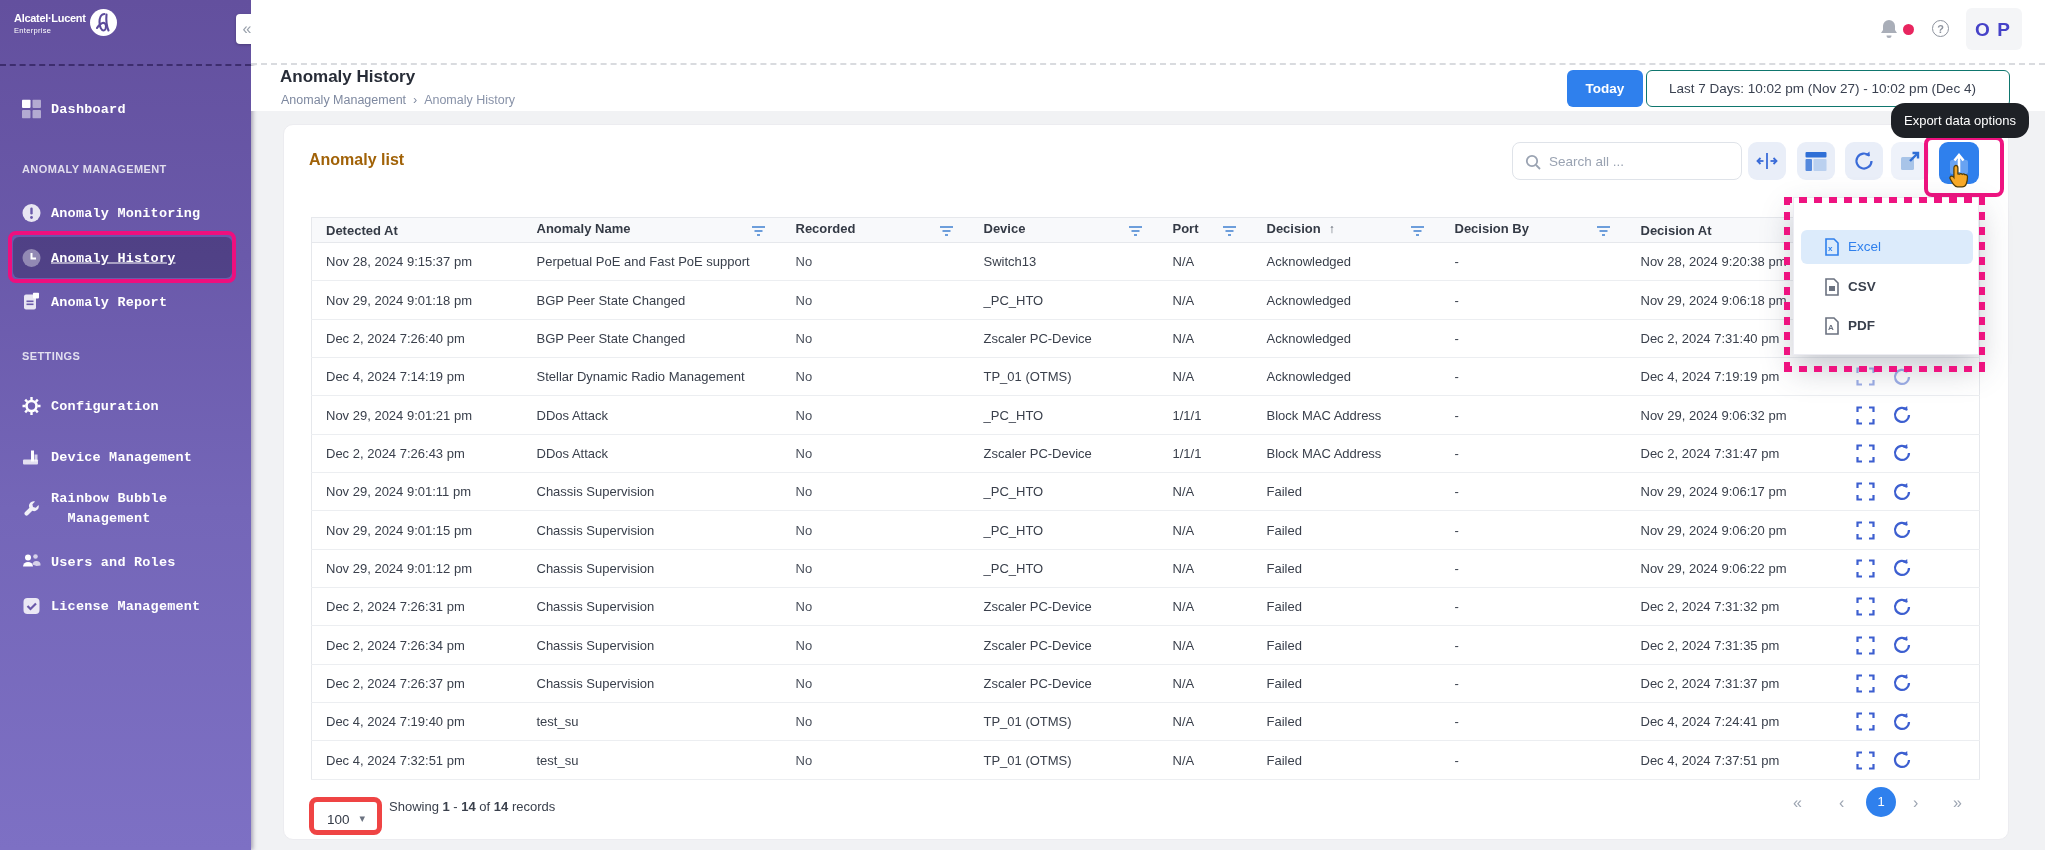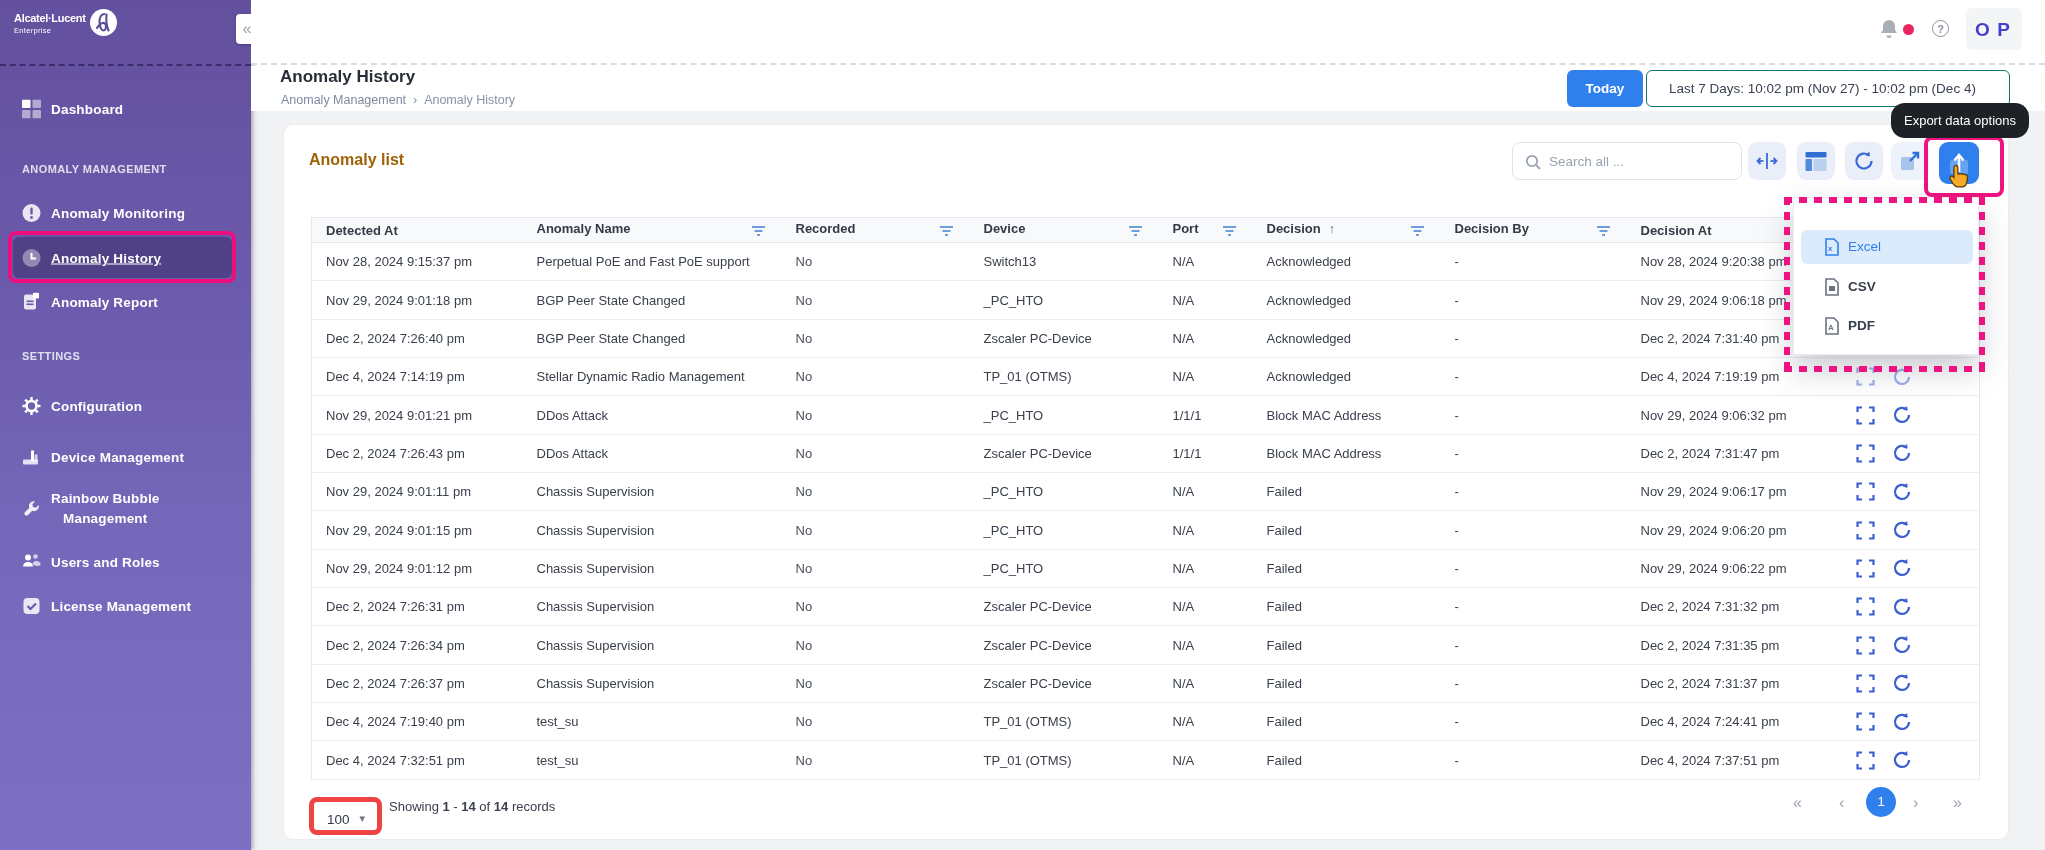--- a/index.html
+++ b/index.html
@@ -8,21 +8,21 @@
 #page{position:absolute;left:0;top:0;width:2045px;height:850px;padding-left:11px;}
 .abs{position:absolute;}
 
 
 #sidebar{left:0;top:0;width:251px;height:850px;background:linear-gradient(180deg,#63509e 0%,#6a59aa 30%,#7466b8 60%,#7d70c4 100%);box-shadow:2px 0 4px rgba(40,30,70,.35);}
 #sidebar .sep{position:absolute;left:0;top:64px;width:100%;border-top:2px dashed rgba(30,15,70,.55);}
 .logo{position:absolute;left:14px;top:12px;color:#fff;}
 .logo .l1{font-size:11px;font-weight:bold;letter-spacing:-.3px;}
 .logo .l2{font-size:7.5px;margin-top:2px;letter-spacing:.3px;}
 .logocirc{position:absolute;left:90px;top:9px;width:27px;height:27px;border-radius:50%;background:#fff;}
-.navitem{position:absolute;left:0;width:251px;height:28px;color:#fff;}
+.navitem{position:absolute;left:0;width:251px;height:28px;color:#fff;font-family:Liberation Mono, monospace;}
 .navitem .ic{position:absolute;left:22px;top:50%;transform:translateY(-50%);width:19px;height:19px;}
 .navitem .tx{position:absolute;left:51px;top:50%;transform:translateY(-50%);font-size:13.5px;font-weight:bold;letter-spacing:.2px;white-space:nowrap;}
 .sechead{position:absolute;left:22px;color:rgba(255,255,255,.8);font-size:11px;font-weight:bold;letter-spacing:.4px;}
 #hl-bg{left:13px;top:237px;width:219px;height:41px;background:rgba(25,15,60,.32);border-radius:6px;}
 #hl-border{left:8px;top:231px;width:228px;height:52px;border:4.5px solid #ee0f7e;border-radius:8px;}
 #collapse{left:236px;top:14px;width:22px;height:30px;background:#fff;border-radius:4px;box-shadow:0 1px 3px rgba(0,0,0,.25);color:#98a0ab;font-size:16px;text-align:center;line-height:29px;}
 
 
 #topband{left:251px;top:0;width:1794px;height:65px;background:#fff;border-bottom:2px dashed #d9dbdf;}
 #titleband{left:251px;top:66px;width:1794px;height:45px;background:#fff;}

